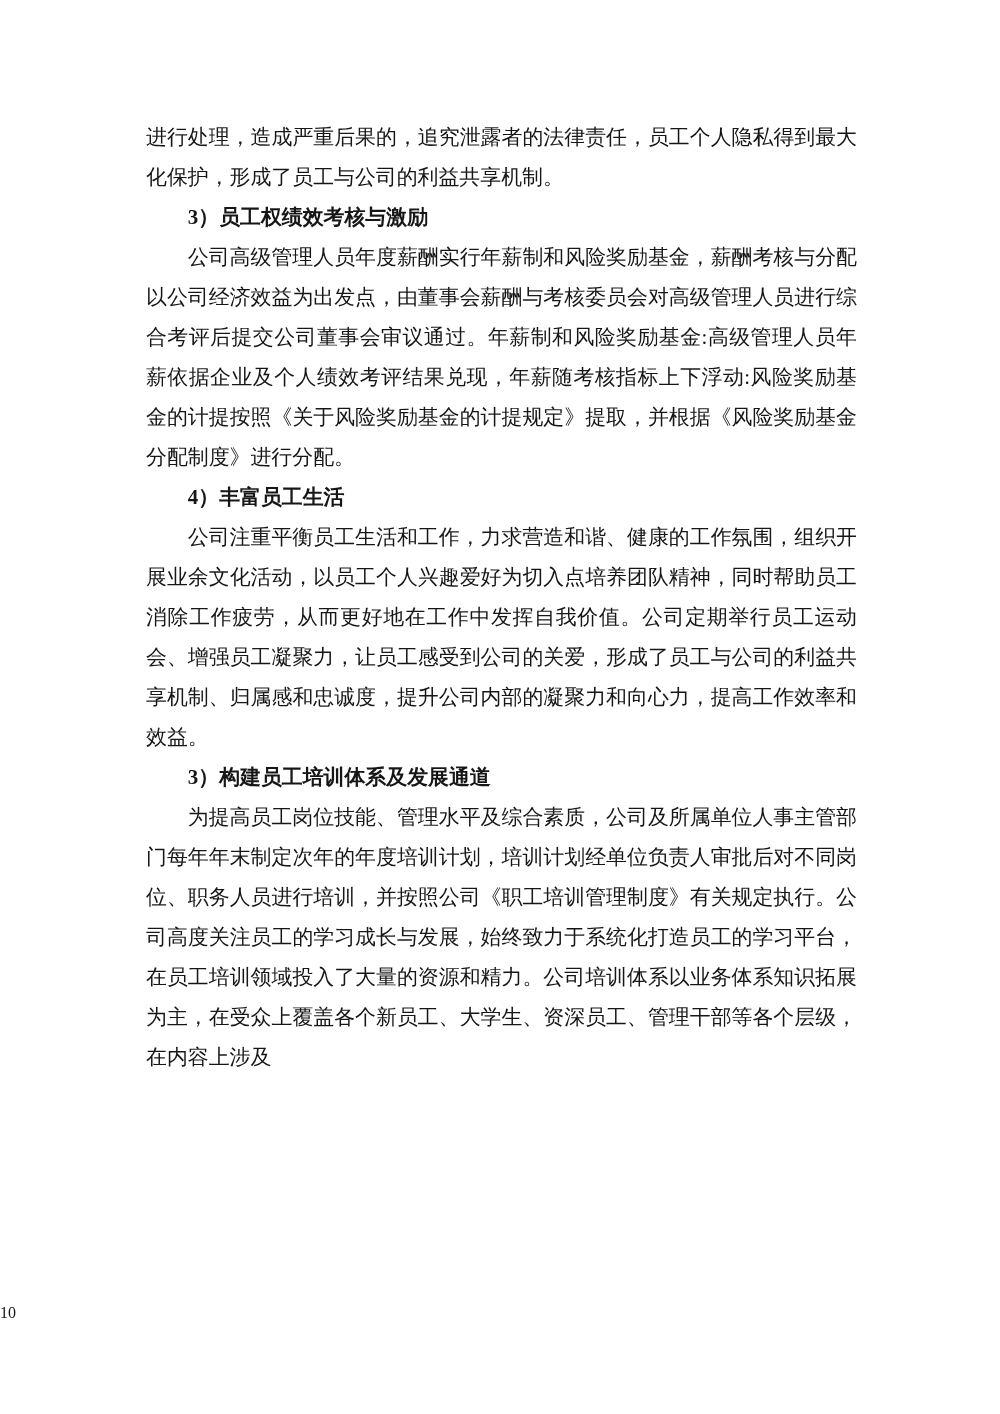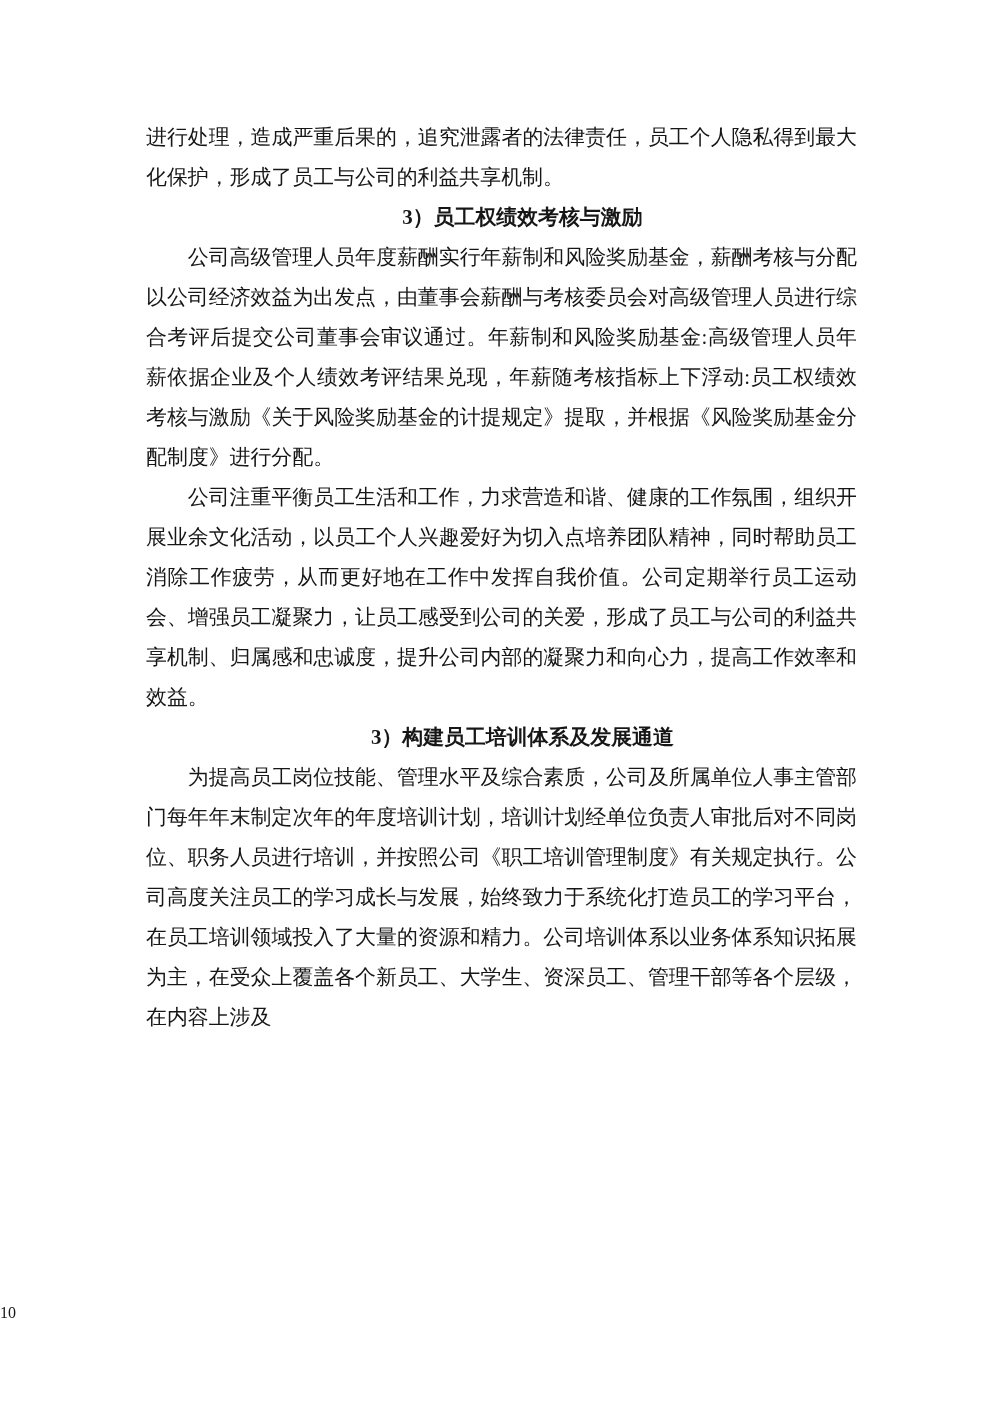--- a/index.html
+++ b/index.html
@@ -39,21 +39,21 @@
 
   .para.no-indent {
     text-indent: 0;
   }
 
   .heading {
     font-size: 20.9px;
     font-weight: bold;
     line-height: 40px;
     text-indent: 2em;
-    text-align: center;
+    text-align: left;
   }
 
   .page-number {
     position: absolute;
     left: 0;
     top: 1302px;
     width: 100%;
     font-size: 16px;
     line-height: 22px;
     color: #161616;
@@ -65,22 +65,23 @@
 
 <div class="page">
 
   <div class="doc-body">
 
     <p class="para no-indent">进行处理，造成严重后果的，追究泄露者的法律责任，员工个人隐私得到最大化保护，形成了员工与公司的利益共享机制。</p>
 
     <h3 class="heading">3）员工权绩效考核与激励</h3>
 
 
-    <p class="para">公司高级管理人员年度薪酬实行年薪制和风险奖励基金，薪酬考核与分配以公司经济效益为出发点，由董事会薪酬与考核委员会对高级管理人员进行综合考评后提交公司董事会审议通过。年薪制和风险奖励基金:高级管理人员年薪依据企业及个人绩效考评结果兑现，年薪随考核指标上下浮动:员工权绩效考核与激励《关于风险奖励基金的计提规定》提取，并根据《风险奖励基金分配制度》进行分配。</p>
+    <p class="para">公司高级管理人员年度薪酬实行年薪制和风险奖励基金，薪酬考核与分配以公司经济效益为出发点，由董事会薪酬与考核委员会对高级管理人员进行综合考评后提交公司董事会审议通过。年薪制和风险奖励基金:高级管理人员年薪依据企业及个人绩效考评结果兑现，年薪随考核指标上下浮动:风险奖励基金的计提按照《关于风险奖励基金的计提规定》提取，并根据《风险奖励基金分配制度》进行分配。</p>
 
+    <h3 class="heading">4）丰富员工生活</h3>
 
     <p class="para">公司注重平衡员工生活和工作，力求营造和谐、健康的工作氛围，组织开展业余文化活动，以员工个人兴趣爱好为切入点培养团队精神，同时帮助员工消除工作疲劳，从而更好地在工作中发挥自我价值。公司定期举行员工运动会、增强员工凝聚力，让员工感受到公司的关爱，形成了员工与公司的利益共享机制、归属感和忠诚度，提升公司内部的凝聚力和向心力，提高工作效率和效益。</p>
 
     <h3 class="heading">3）构建员工培训体系及发展通道</h3>
 
     <p class="para">为提高员工岗位技能、管理水平及综合素质，公司及所属单位人事主管部门每年年末制定次年的年度培训计划，培训计划经单位负责人审批后对不同岗位、职务人员进行培训，并按照公司《职工培训管理制度》有关规定执行。公司高度关注员工的学习成长与发展，始终致力于系统化打造员工的学习平台，在员工培训领域投入了大量的资源和精力。公司培训体系以业务体系知识拓展为主，在受众上覆盖各个新员工、大学生、资深员工、管理干部等各个层级，在内容上涉及</p>
 
   </div>
 
   <div class="page-number">10</div>

